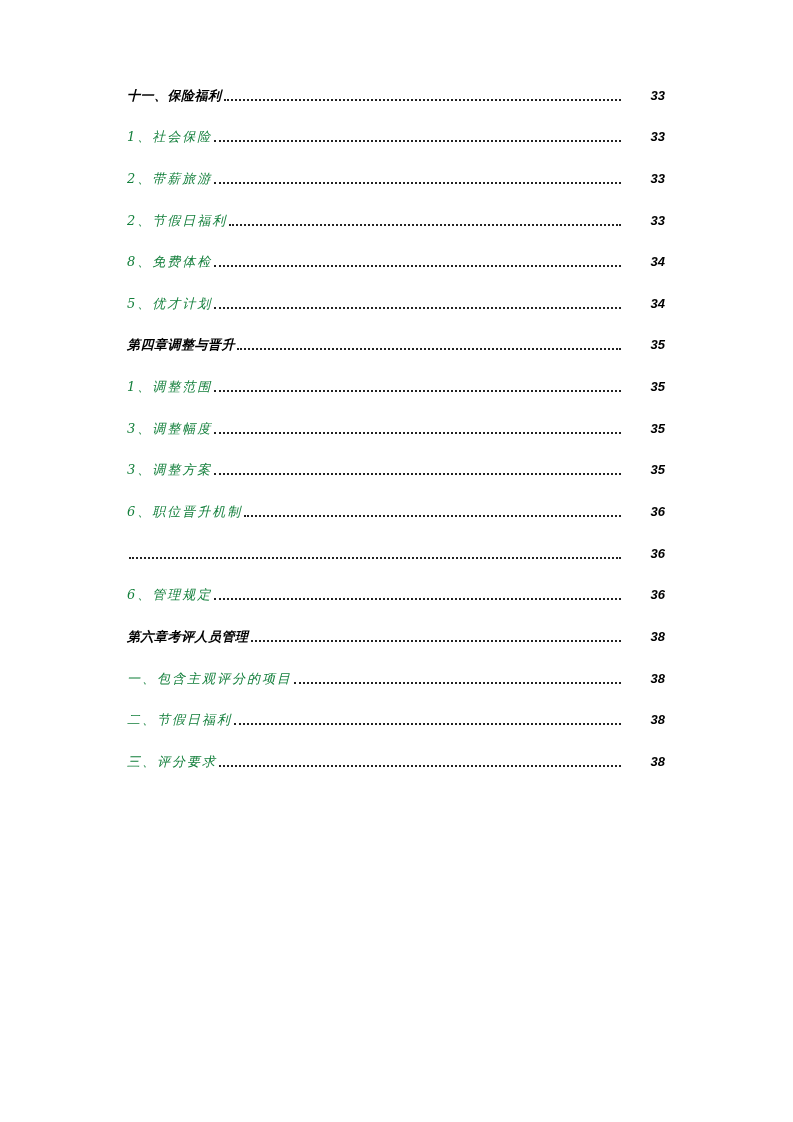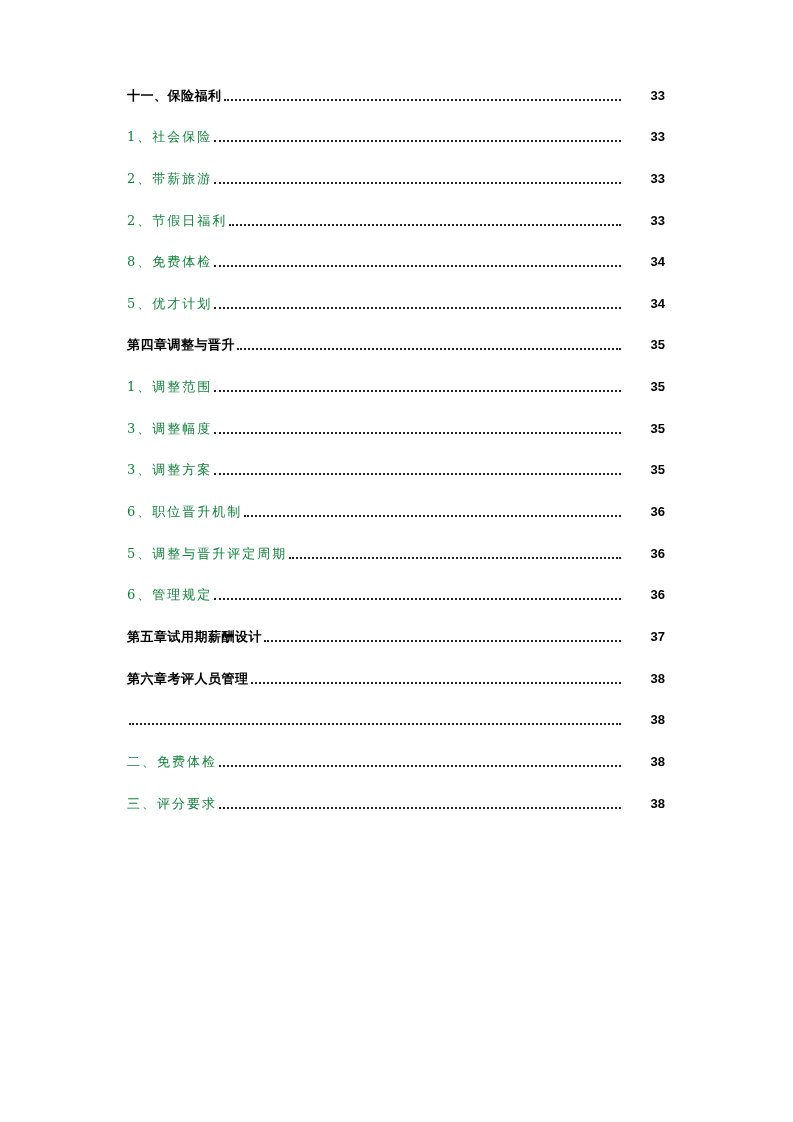--- a/index.html
+++ b/index.html
@@ -19,20 +19,21 @@
       position: absolute;
       left: 127px;
       top: 66px;
       width: 538px;
     }
     .toc-row {
       display: flex;
       align-items: flex-end;
       height: 41.65px;
       box-sizing: border-box;
+      font-style: italic;
     }
     .toc-title {
       white-space: nowrap;
       font-size: 13px;
       letter-spacing: 2px;
       line-height: 24px;
       color: #15803d;
     }
     .toc-row.level-1 .toc-title {
       font-weight: bold;
@@ -107,45 +108,40 @@
     <span class="toc-title">3、调整方案</span>
     <span class="toc-leader"></span>
     <span class="toc-page">35</span>
   </div>
   <div class="toc-row level-2">
     <span class="toc-title">6、职位晋升机制</span>
     <span class="toc-leader"></span>
     <span class="toc-page">36</span>
   </div>
   <div class="toc-row level-2">
-    <span class="toc-title">5、调整与晋升评定周期</span>
     <span class="toc-leader"></span>
     <span class="toc-page">36</span>
   </div>
   <div class="toc-row level-2">
     <span class="toc-title">6、管理规定</span>
     <span class="toc-leader"></span>
     <span class="toc-page">36</span>
   </div>
   <div class="toc-row level-1">
-    <span class="toc-title">第五章试用期薪酬设计</span>
-    <span class="toc-leader"></span>
-    <span class="toc-page">37</span>
-  </div>
-  <div class="toc-row level-1">
     <span class="toc-title">第六章考评人员管理</span>
     <span class="toc-leader"></span>
     <span class="toc-page">38</span>
   </div>
   <div class="toc-row level-2">
+    <span class="toc-title">一、包含主观评分的项目</span>
     <span class="toc-leader"></span>
     <span class="toc-page">38</span>
   </div>
   <div class="toc-row level-2">
-    <span class="toc-title">二、免费体检</span>
+    <span class="toc-title">二、节假日福利</span>
     <span class="toc-leader"></span>
     <span class="toc-page">38</span>
   </div>
   <div class="toc-row level-2">
     <span class="toc-title">三、评分要求</span>
     <span class="toc-leader"></span>
     <span class="toc-page">38</span>
   </div>
 </div>
 

